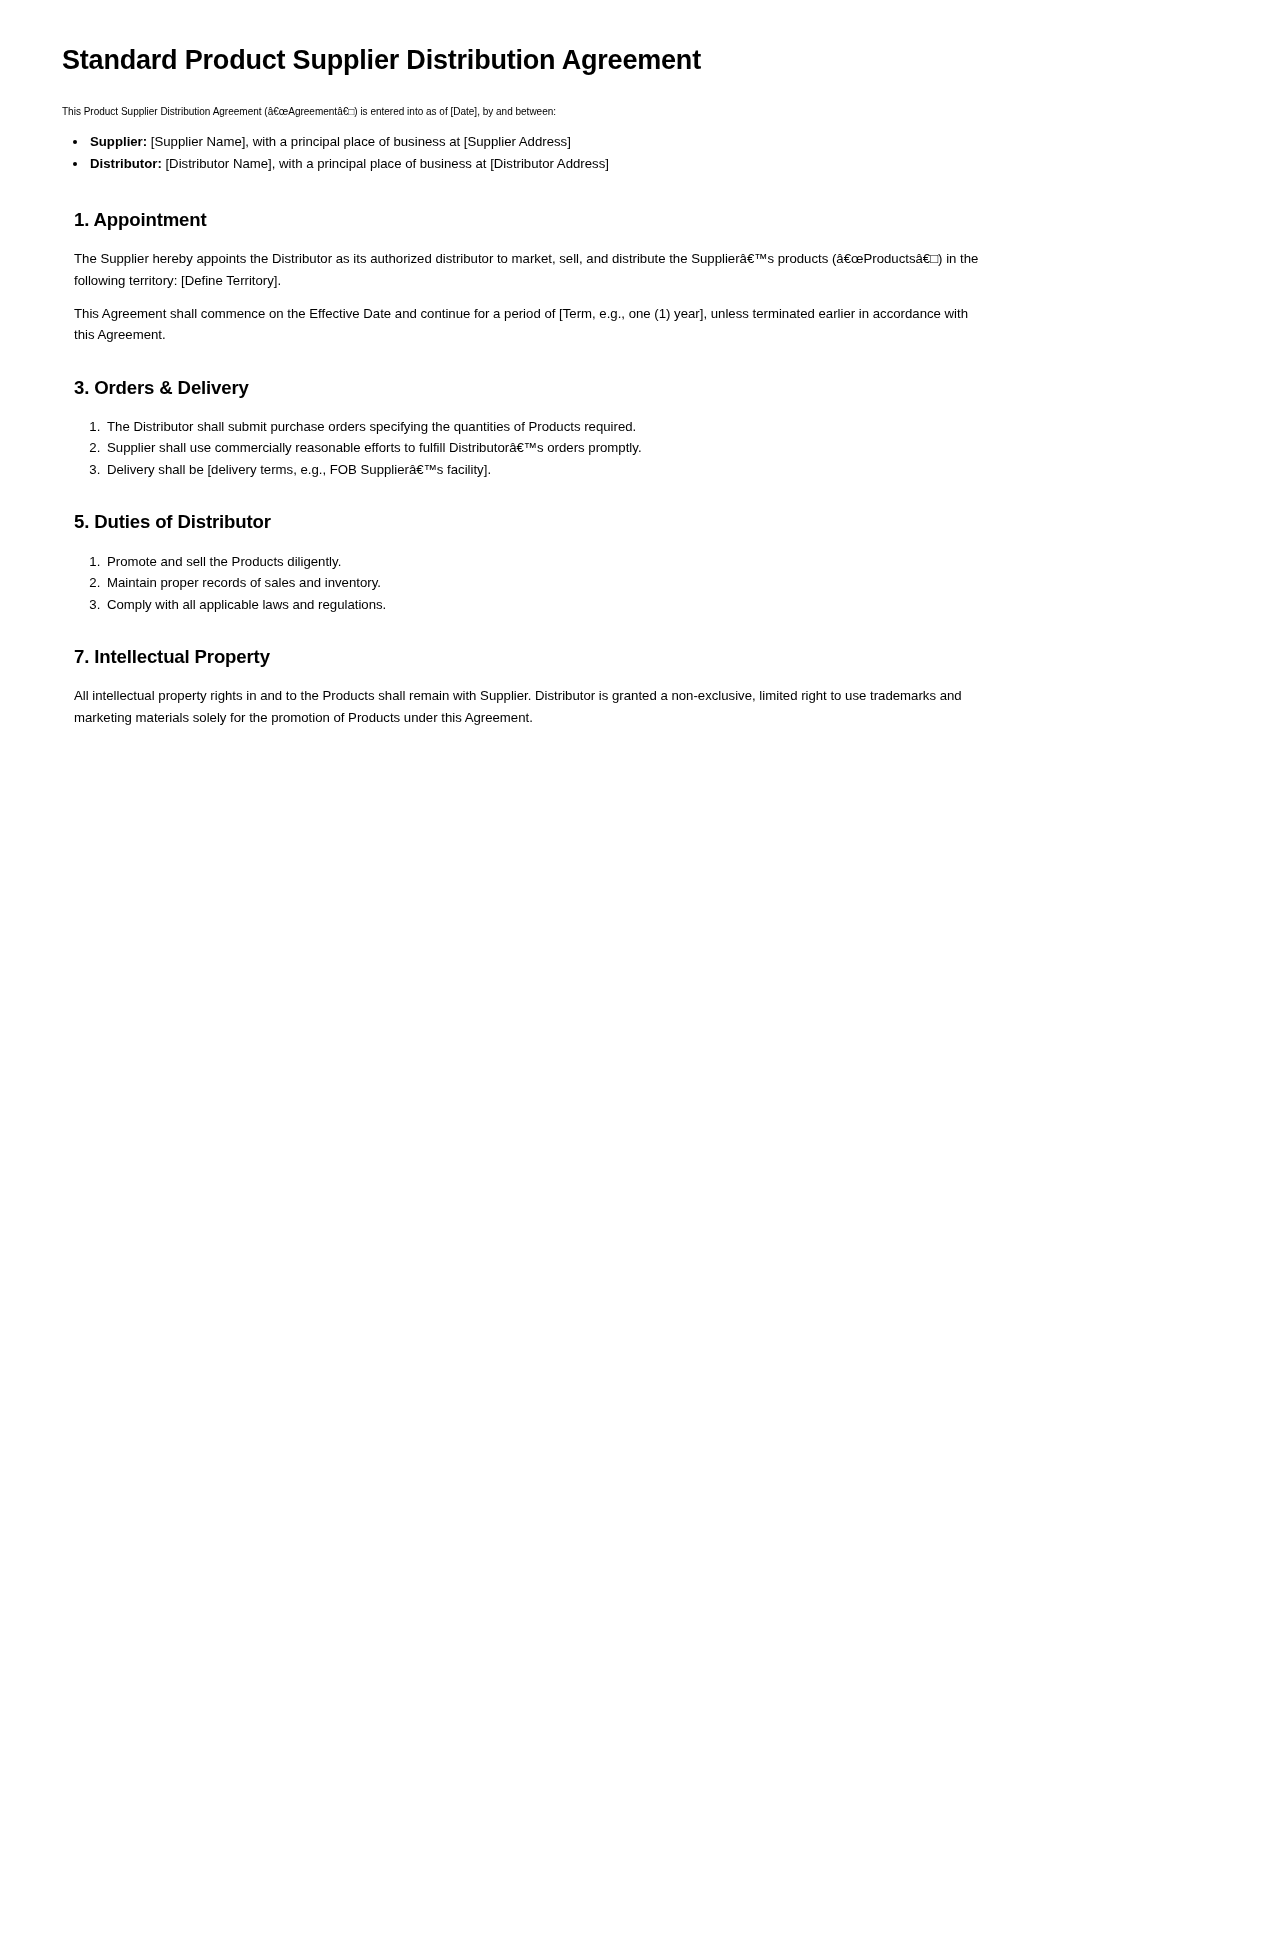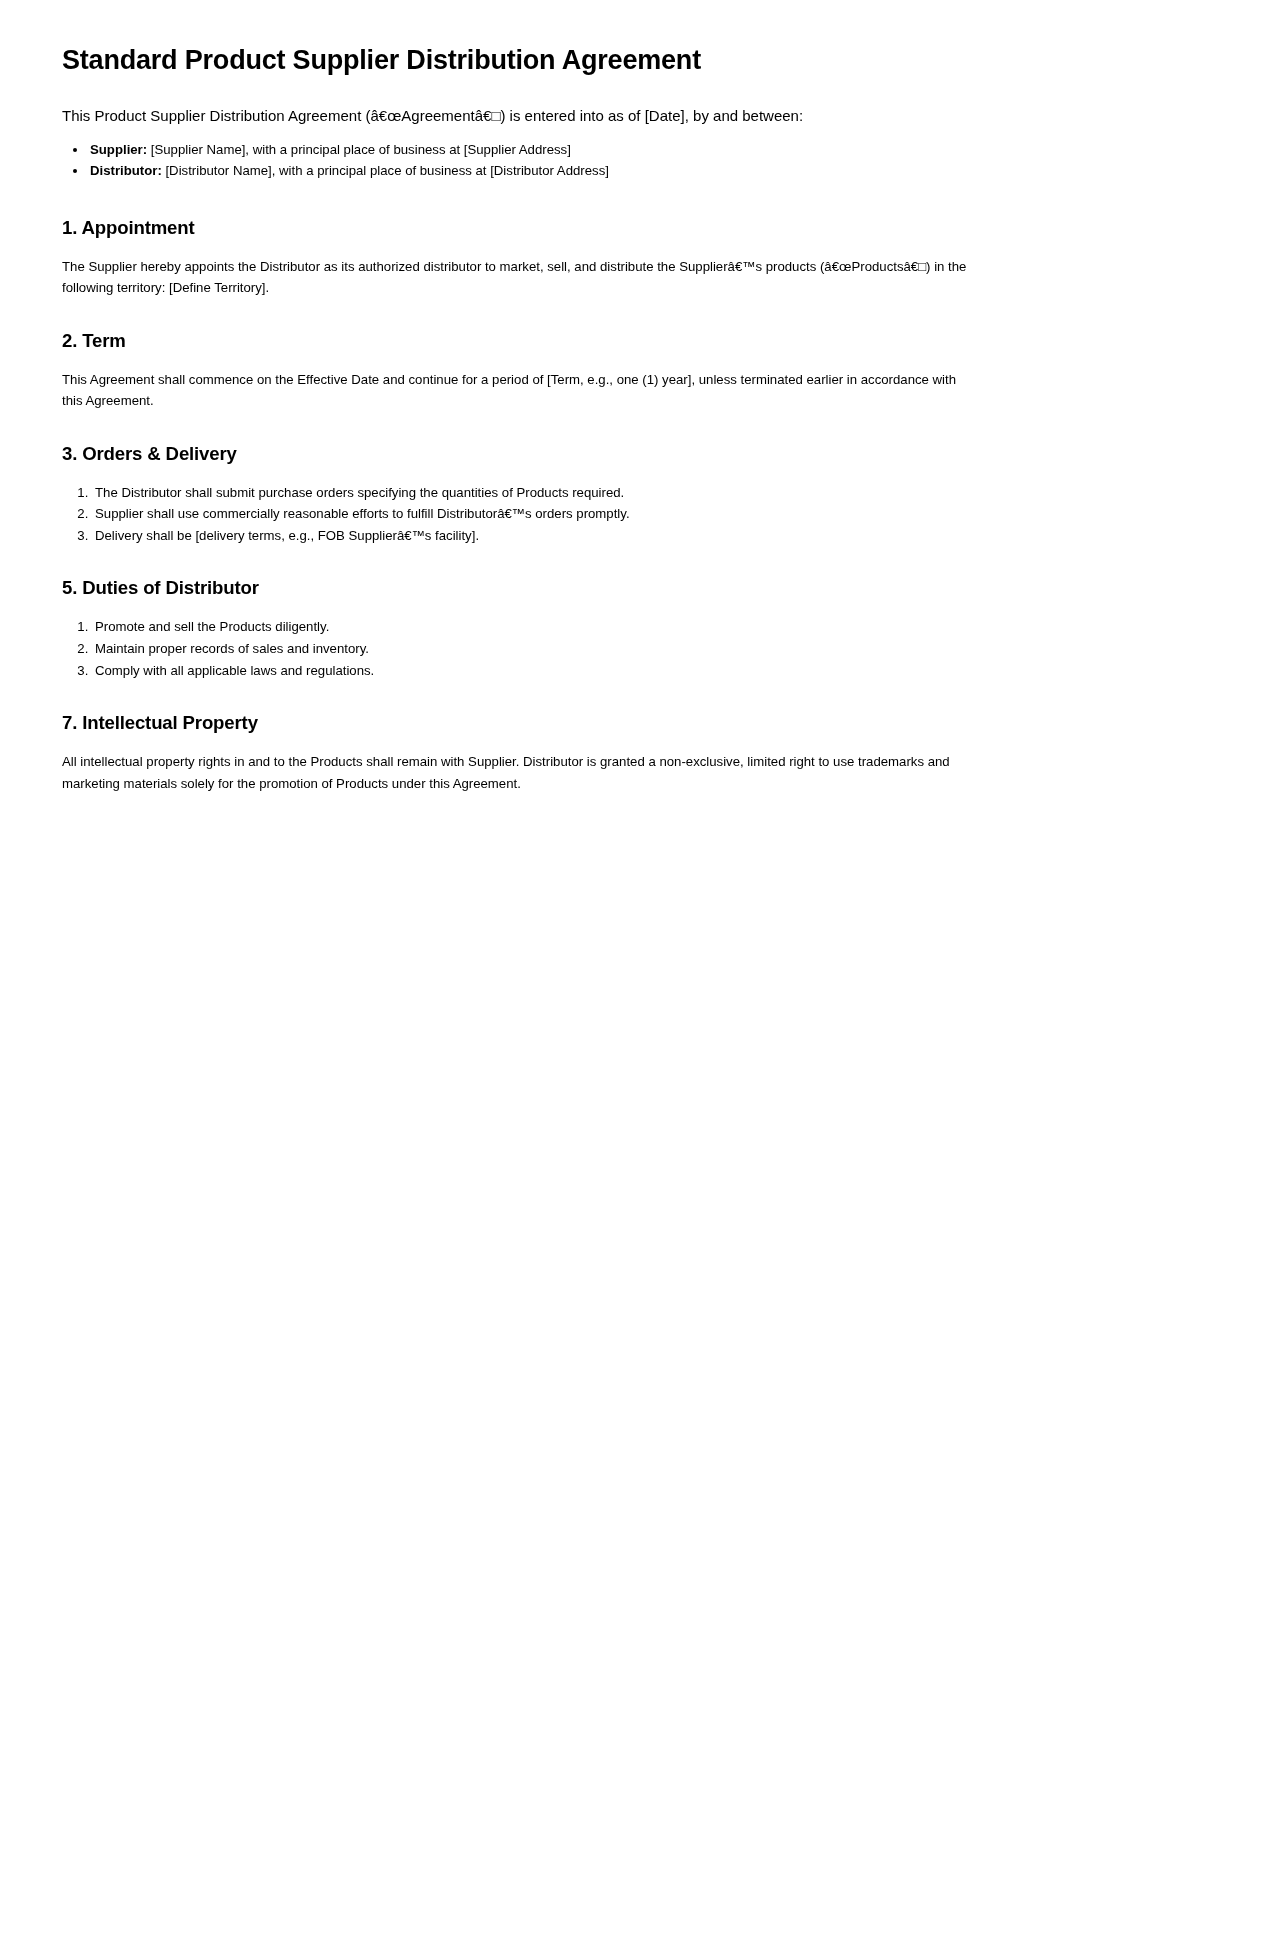--- a/index.html
+++ b/index.html
@@ -23,42 +23,42 @@
   }
   .doc-title {
     font-size: 27px;
     font-weight: bold;
     line-height: 1.25;
     letter-spacing: -0.2px;
     margin: 0 0 26px 0;
     color: #000000;
   }
   .intro {
-    font-size: 15px;
+    font-size: 10px;
     line-height: 1.55;
     margin: 0 0 12px 0;
     max-width: 905px;
   }
   .bullet-list {
     margin: 0 0 34px 0;
     padding-left: 26px;
     list-style-type: disc;
   }
   .bullet-list li {
     font-size: 13.2px;
     line-height: 1.62;
     margin: 0;
     padding-left: 2px;
   }
   .bullet-list li .lead {
     font-weight: bold;
     text-align: center;
   }
   .section {
-    margin: 0;
+    margin: 12px;
   }
   .section-heading {
     font-size: 18.6px;
     font-weight: bold;
     line-height: 1.3;
     letter-spacing: -0.15px;
     margin: 30px 0 16px 0;
     color: #000000;
   }
   .section-para {
@@ -99,21 +99,20 @@
       <span class="lead">Distributor:</span><span> [Distributor Name], with a principal place of business at [Distributor Address]</span>
     </li>
   </ul>
 
   <section class="section">
     <h2 class="section-heading">1. Appointment</h2>
     <p class="section-para">The Supplier hereby appoints the Distributor as its authorized distributor to market, sell, and distribute the Supplierâ€™s products (â€œProductsâ€□) in the following territory: [Define Territory].</p>
   </section>
 
   <section class="section">
-    <h2 class="section-heading">2. Term</h2>
     <p class="section-para">This Agreement shall commence on the Effective Date and continue for a period of [Term, e.g., one (1) year], unless terminated earlier in accordance with this Agreement.</p>
   </section>
 
   <section class="section">
     <h2 class="section-heading">3. Orders &amp; Delivery</h2>
     <ol class="num-list">
       <li>The Distributor shall submit purchase orders specifying the quantities of Products required.</li>
       <li>Supplier shall use commercially reasonable efforts to fulfill Distributorâ€™s orders promptly.</li>
       <li>Delivery shall be [delivery terms, e.g., FOB Supplierâ€™s facility].</li>
     </ol>

